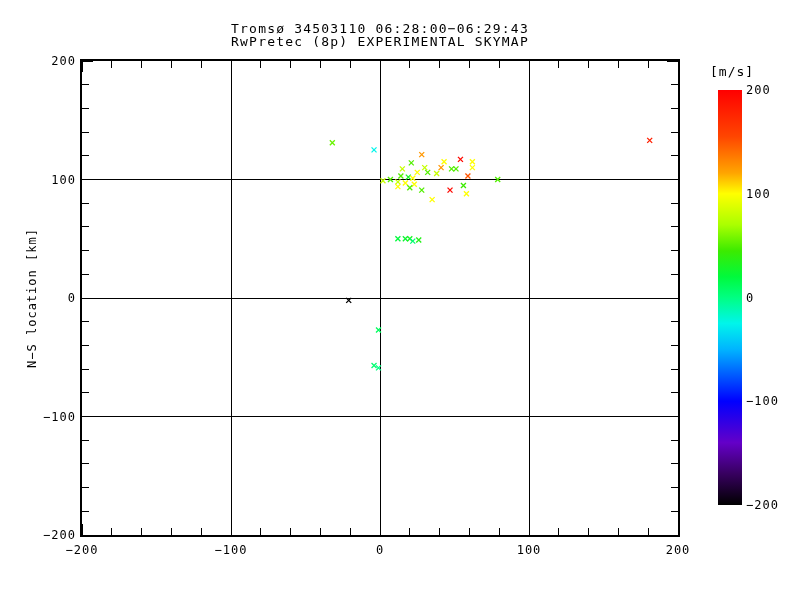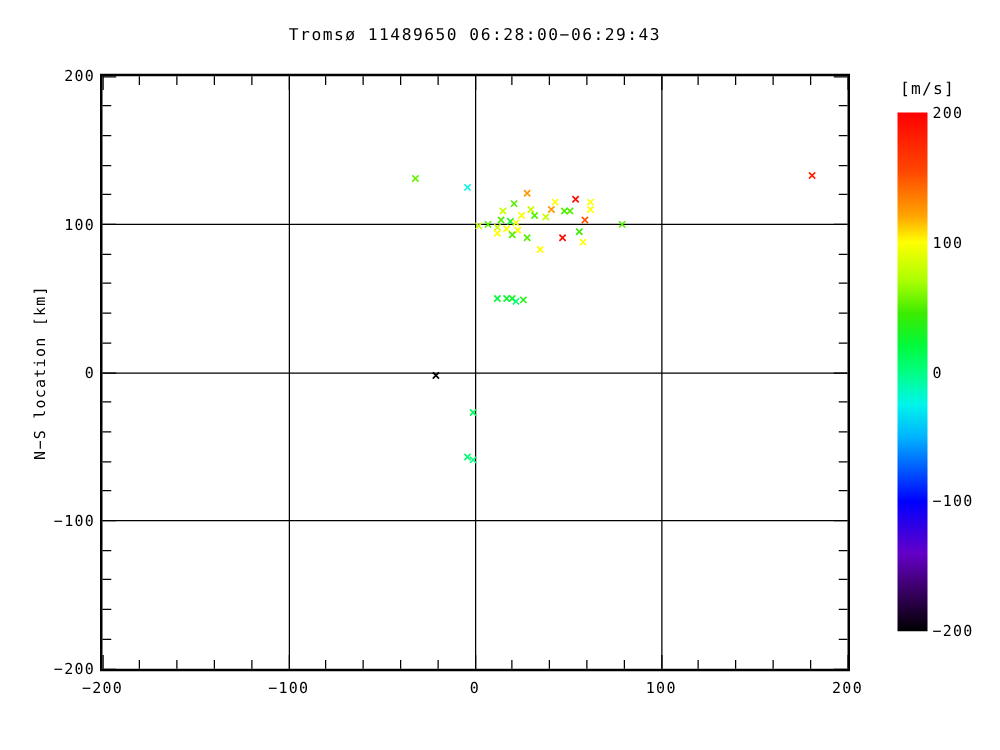--- a/index.html
+++ b/index.html
@@ -15,30 +15,31 @@
   .grid-h{position:absolute;left:0;height:1px;width:596px;background:#000;}
   .tick{position:absolute;background:#000;}
   .xlab{position:absolute;width:60px;text-align:center;font-size:12px;letter-spacing:1px;top:543px;}
   .ylab{position:absolute;width:46px;text-align:right;font-size:12px;letter-spacing:1px;left:30px;}
   #xtitle{position:absolute;left:82px;width:596px;top:558px;text-align:center;
           font-size:12px;letter-spacing:1px;}
   #ytitle{position:absolute;left:-68px;top:291px;width:200px;height:14px;text-align:center;
           font-size:12px;letter-spacing:1px;transform:rotate(-90deg);}
   #cb{position:absolute;left:718px;top:90px;width:24px;height:415px;}
   #cbbar{position:absolute;left:0;top:0;width:24px;height:415px;}
-  #cbunit{position:absolute;left:-8px;top:-26px;width:64px;text-align:center;
+  #cbunit{position:absolute;left:-8px;top:-26px;width:64px;
           font-size:13px;letter-spacing:1px;}
   .cblab{position:absolute;left:28px;font-size:12px;letter-spacing:1px;white-space:nowrap;}
   svg{position:absolute;left:0;top:0;}
 </style>
 </head>
 <body>
 
 <div id="fig">
-  <div id="title1" class="title-line">Tromsø 11489650 06:28:00−06:29:43</div>
+  <div id="title1" class="title-line">Tromsø 34503110 06:28:00−06:29:43</div>
+  <div id="title2" class="title-line">RwPretec (8p) EXPERIMENTAL SKYMAP</div>
 
   <div id="plot">
       <div class="grid-v" style="left: 148.5px;"></div>
       <div class="grid-v" style="left: 297.5px;"></div>
       <div class="grid-v" style="left: 446.5px;"></div>
       <div class="grid-h" style="top: 355px;"></div>
       <div class="grid-h" style="top: 236.5px;"></div>
       <div class="grid-h" style="top: 118px;"></div>
       <div class="tick" style="left: -0.5px; bottom: 0px; width: 1px; height: 11px;"></div>
       <div class="tick" style="left: -0.5px; top: 0px; width: 1px; height: 11px;"></div>

